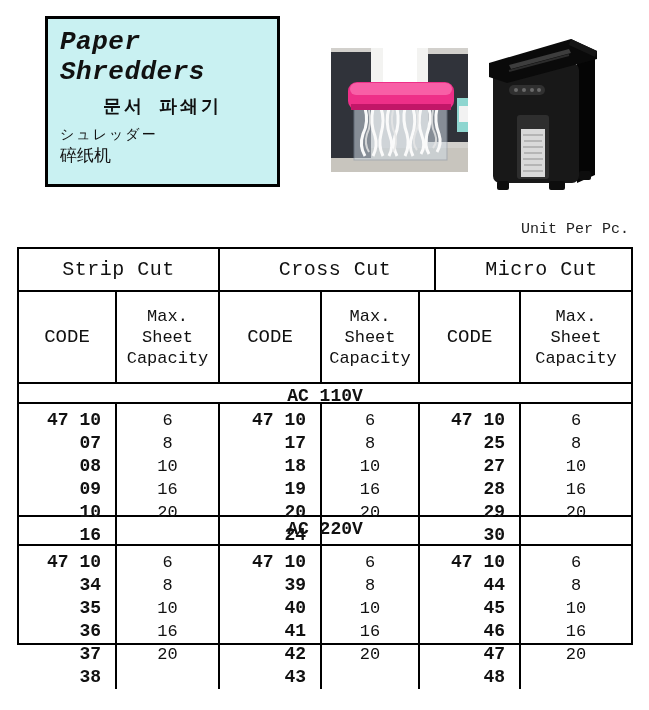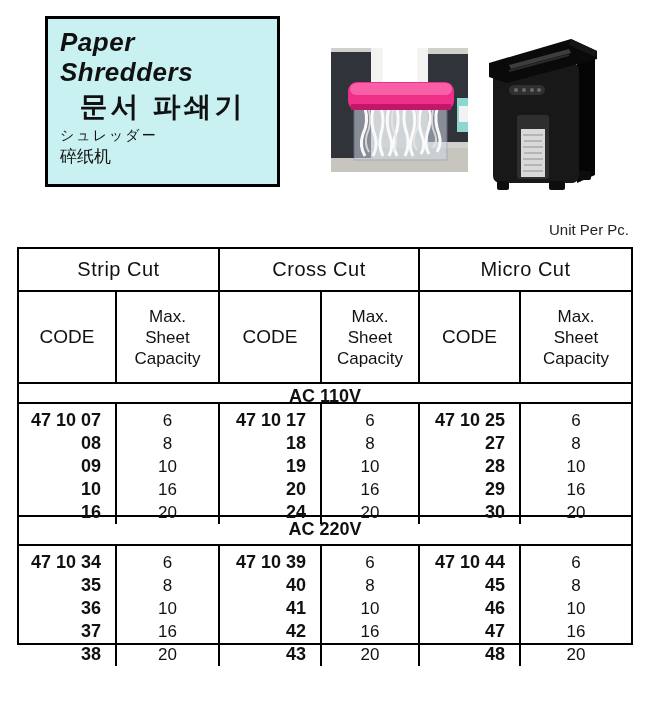--- a/index.html
+++ b/index.html
@@ -1,41 +1,41 @@
 <!DOCTYPE html>
 <html><head>
 <meta charset="utf-8">
 <style>
   html,body{margin:0;padding:0;background:#ffffff;}
   .page{position:relative;width:649px;height:710px;background:#ffffff;overflow:hidden;
-        font-family:Liberation Sans, sans-serif;color:#111;}
+        font-family:Liberation Mono, monospace;color:#111;}
 
   
   .title-box{position:absolute;left:45px;top:16px;width:235px;height:171px;
              background:#c9f1f2;border:3px solid #000;box-sizing:border-box;
              padding:8px 12px;overflow:hidden;}
   .t-en{font-size:26px;font-weight:bold;font-style:italic;line-height:30px;margin-bottom:6px;letter-spacing:0.5px;}
-  .t-ko{font-size:28px;font-weight:bold;line-height:28px;margin-bottom:4px;letter-spacing:3px;text-align:center;}
+  .t-ko{font-size:18px;font-weight:bold;line-height:28px;margin-bottom:4px;letter-spacing:3px;text-align:center;}
   .t-es{font-size:16px;line-height:21px;}
   .t-ja{font-size:14px;line-height:21px;letter-spacing:2px;}
   .t-zh{font-size:17px;line-height:21px;}
 
   
   .photo{position:absolute;}
   .photo1{left:331px;top:48px;width:137px;height:124px;}
   .photo2{left:483px;top:23px;width:120px;height:174px;}
 
   
   .unit-note{position:absolute;top:221px;right:20px;font-size:15px;color:#222;}
 
   
   .ptable{position:absolute;left:17px;top:247px;width:616px;border:2px solid #000;box-sizing:border-box;}
   .row{border-bottom:2px solid #000;box-sizing:border-box;display:grid;}
   .row:last-child{border-bottom:none;}
-  .cols3{grid-template-columns:201px 200px auto;}
+  .cols3{grid-template-columns:201px 200px auto;gap:16px;}
   .cols6{grid-template-columns:98px 103px 102px 98px 101px auto;}
   .cols1{grid-template-columns:auto;}
   .cell{box-sizing:border-box;}
   .br{border-right:2px solid #000;}
   .r-groups{height:43px;}
   .r-subs{height:92px;}
   .r-band1{height:20px;}
   .r-band2{height:29px;}
   .r-data1{height:113px;}
   .r-data2{height:97px;}

